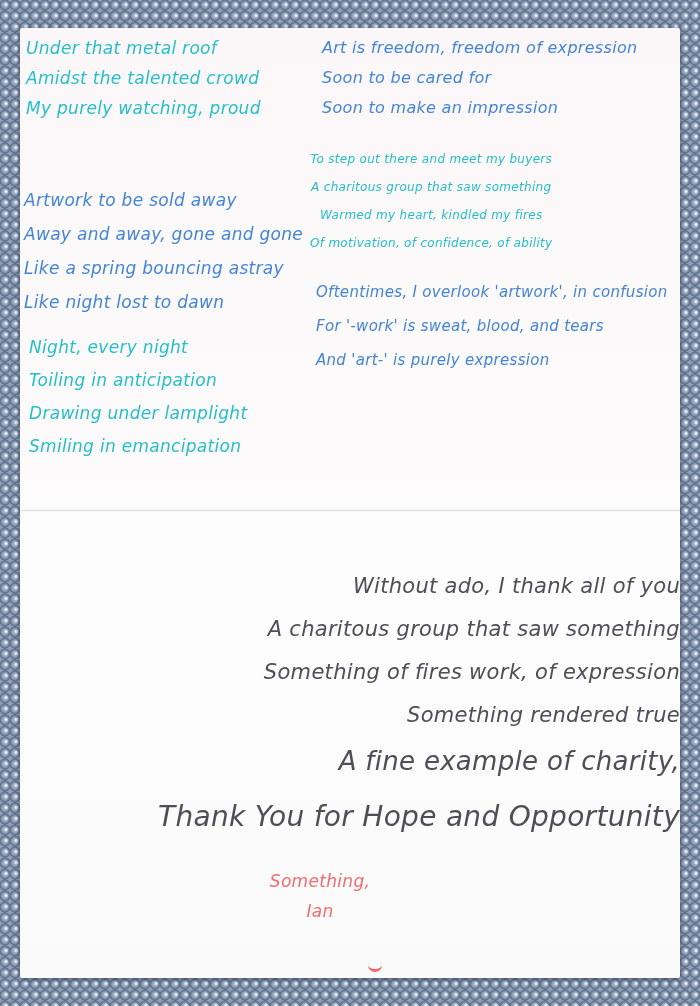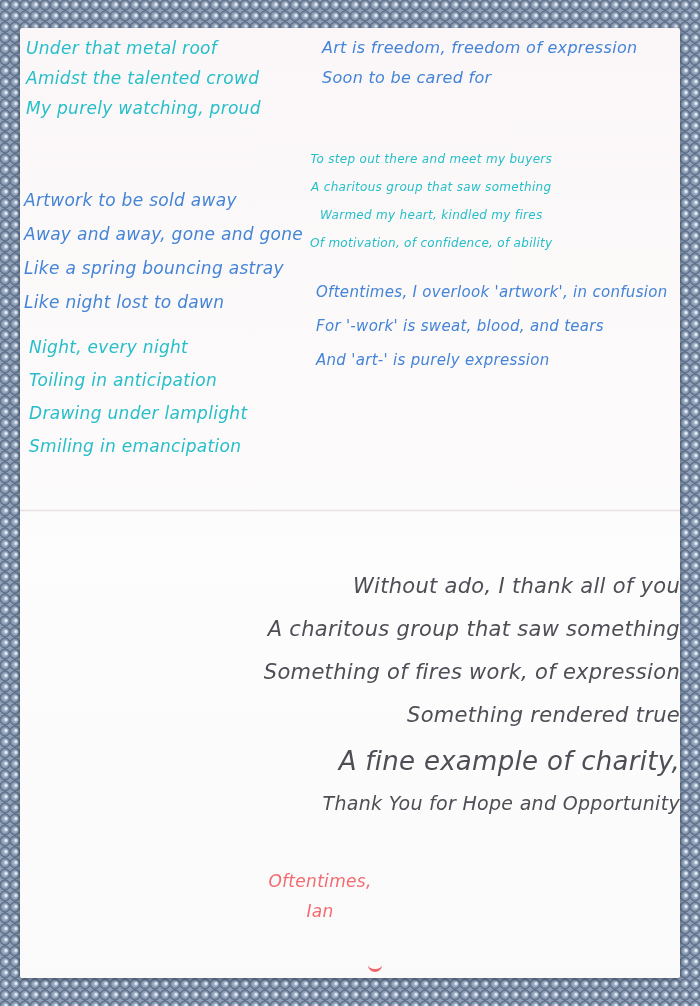--- a/index.html
+++ b/index.html
@@ -51,22 +51,22 @@
   .st-r3 { left: 296px; top: 247px; font-size: 15px; line-height: 34px; }
 
   .message {
     position: absolute;
     left: 0; top: 546px;
     width: 100%;
     text-align: right;
     color: #4e4e56;
   }
   .msg-line { font-size: 21px; margin-bottom: 19px; }
-  .msg-line.big1 { font-size: 26px; margin-top: 8px; margin-bottom: 16px; }
-  .msg-line.big2 { font-size: 19px; }
+  .msg-line.big1 { font-size: 26px; margin-top: 8px; margin-bottom: 24px; }
+  .msg-line.big2 { font-size: 28px; }
 
   .signature {
     position: absolute;
     left: 235px; top: 838px;
     width: 130px;
     text-align: center;
     color: #f26b70;
     font-size: 17px;
     line-height: 30px;
   }
@@ -101,20 +101,21 @@
     <div class="stanza hand teal st-l3">
       <div class="line">Night, every night</div>
       <div class="line">Toiling in anticipation</div>
       <div class="line">Drawing under lamplight</div>
       <div class="line">Smiling in emancipation</div>
     </div>
 
     <div class="stanza hand blue st-r1">
       <div class="line">Art is freedom, freedom of expression</div>
       <div class="line">Soon to be cared for</div>
+      <div class="line">Soon to make an impression</div>
     </div>
 
     <div class="stanza hand teal st-r2">
       <div class="line">To step out there and meet my buyers</div>
       <div class="line">A charitous group that saw something</div>
       <div class="line">Warmed my heart, kindled my fires</div>
       <div class="line">Of motivation, of confidence, of ability</div>
     </div>
 
     <div class="stanza hand blue st-r3">
@@ -128,20 +129,20 @@
     <div class="message hand">
       <div class="msg-line">Without ado, I thank all of you</div>
       <div class="msg-line">A charitous group that saw something</div>
       <div class="msg-line">Something of fires work, of expression</div>
       <div class="msg-line">Something rendered true</div>
       <div class="msg-line big1">A fine example of charity,</div>
       <div class="msg-line big2">Thank You for Hope and Opportunity</div>
     </div>
 
     <div class="signature hand">
-      <div>Oftentimes,</div>
+      <div>Something,</div>
       <div>Ian</div>
     </div>
 
     <div class="red-mark"></div>
 
   </div>
 </div>
 
 </body></html>

